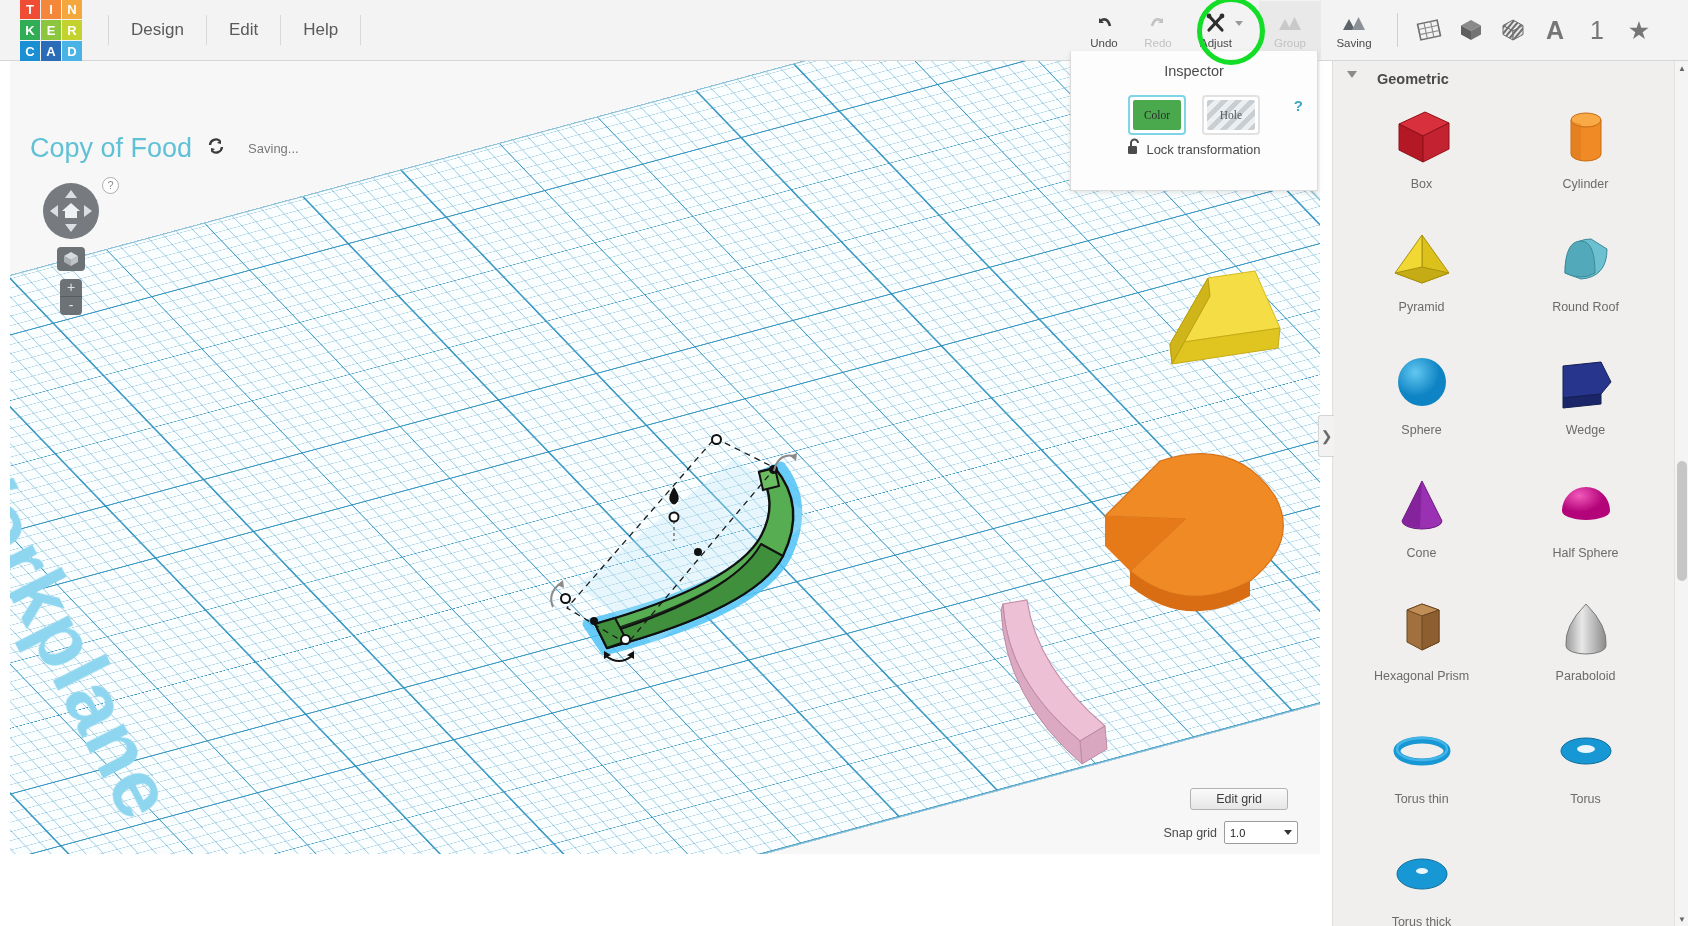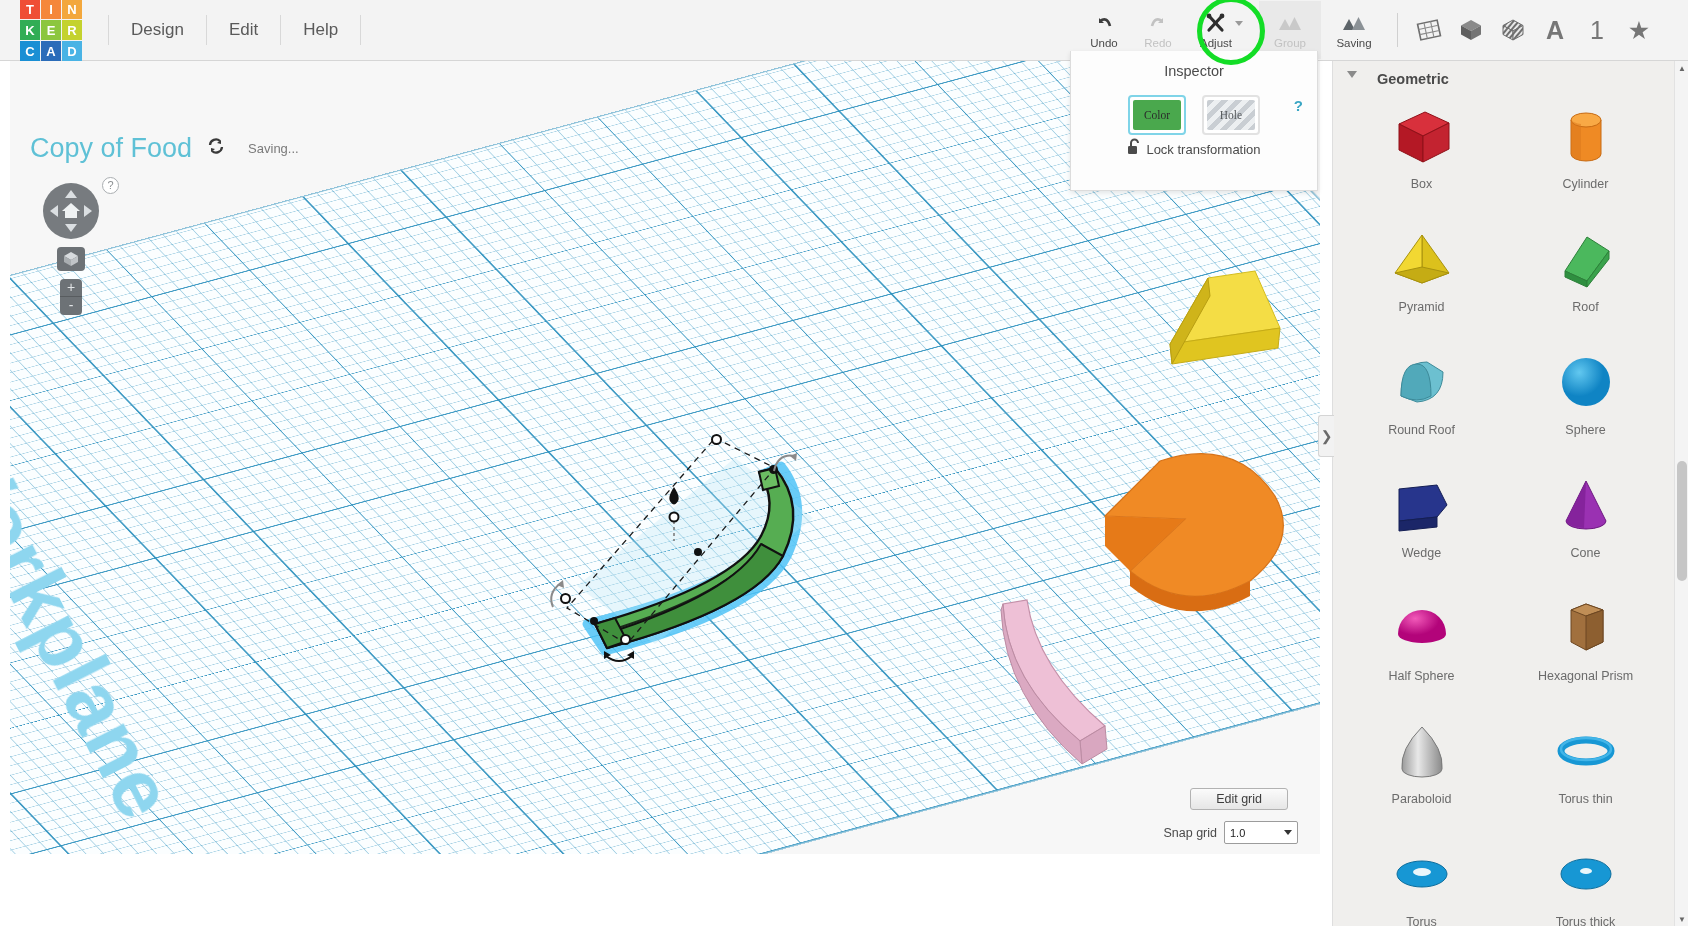--- a/index.html
+++ b/index.html
@@ -539,30 +539,20 @@
       <div class="shape-thumb">
         <svg width="70" height="68" viewBox="0 0 70 68">
           <path d="M35 8 L62 46 L35 56 Z" fill="#dcc11c" stroke="#a8920e" stroke-width="1"></path>
           <path d="M35 8 L8 46 L35 56 Z" fill="#f2d832" stroke="#a8920e" stroke-width="1"></path>
           <path d="M8 46 L35 56 L62 46 L35 40 Z" fill="#c5ac14" stroke="#a8920e" stroke-width="1"></path>
         </svg>
       </div>
       <div class="shape-label">Pyramid</div>
     </div>
 
-    <div class="shape-cell">
-      <div class="shape-thumb">
-        <svg width="70" height="68" viewBox="0 0 70 68">
-          <path d="M14 44 L36 10 L58 24 L36 54 Z" fill="#4bb85d" stroke="#2c8039" stroke-width="1"></path>
-          <path d="M14 44 L36 54 L36 60 L14 50 Z" fill="#2f8f40" stroke="#2c8039" stroke-width="1"></path>
-          <path d="M36 54 L58 24 L58 32 L36 60 Z" fill="#3aa24c" stroke="#2c8039" stroke-width="1"></path>
-        </svg>
-      </div>
-      <div class="shape-label">Roof</div>
-    </div>
 
     <div class="shape-cell">
       <div class="shape-thumb">
         <svg width="70" height="68" viewBox="0 0 70 68">
           <path d="M14 46 Q14 12 40 12 L56 22 Q56 50 30 52 Z" fill="#6cc0d0" stroke="#3d8a99" stroke-width="1"></path>
           <path d="M14 46 Q14 14 30 14 Q44 14 44 46 Q30 54 14 46 Z" fill="#51a9ba" stroke="#3d8a99" stroke-width="1"></path>
         </svg>
       </div>
       <div class="shape-label">Round Roof</div>
     </div>

